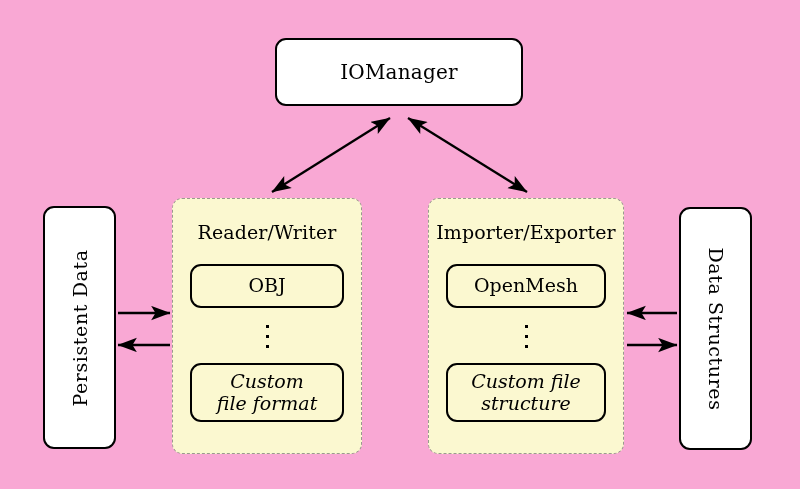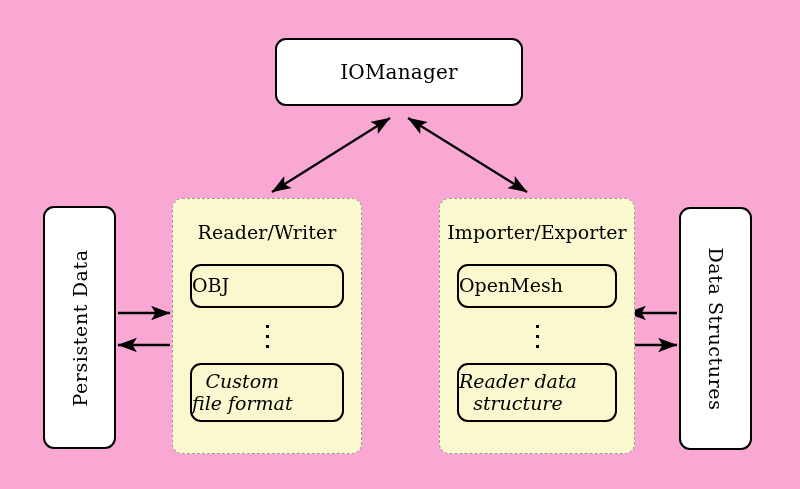--- a/index.html
+++ b/index.html
@@ -83,42 +83,42 @@
     flex-direction: column;
     align-items: center;
   }
   #group-readerwriter {
     left: 172px;
     top: 198px;
     width: 190px;
     height: 256px;
   }
   #group-importerexporter {
-    left: 439px;
+    left: 428px;
     top: 198px;
     width: 196px;
     height: 256px;
   }
   .group-title {
     font-size: 19px;
     color: #000000;
     margin-top: 22px;
     white-space: nowrap;
     letter-spacing: 0.1px;
   }
 
   
   .inner-box {
     box-sizing: border-box;
     background: #FBF8D0;
     border: 2.4px solid #000000;
     border-radius: 11px;
     display: flex;
     align-items: center;
-    justify-content: flex-start;
+    justify-content: center;
     text-align: center;
     color: #000000;
     font-size: 19px;
     line-height: 1.12;
   }
   #group-readerwriter .inner-box { width: 154px; }
   #group-importerexporter .inner-box { width: 160px; }
 
   .inner-box.single { height: 44px; margin-top: 21px; }
   .inner-box.double { height: 59px; font-style: italic; }
@@ -223,19 +223,19 @@
     </div>
 
     <div class="vdots">
       <i></i>
         <i></i>
         <i></i>
     </div>
 
     <div class="inner-box double">
       <span>
-        <span>Reader data</span><br>
+        <span>Custom file</span><br>
         <span>structure</span>
       </span>
     </div>
   </div>
 
 </div>
 
 </body></html>

